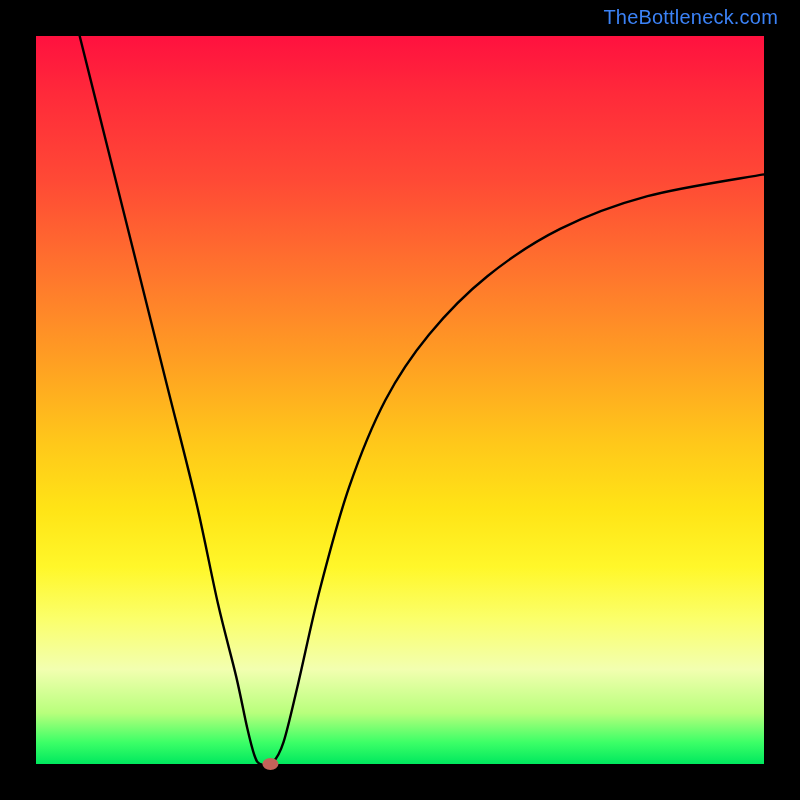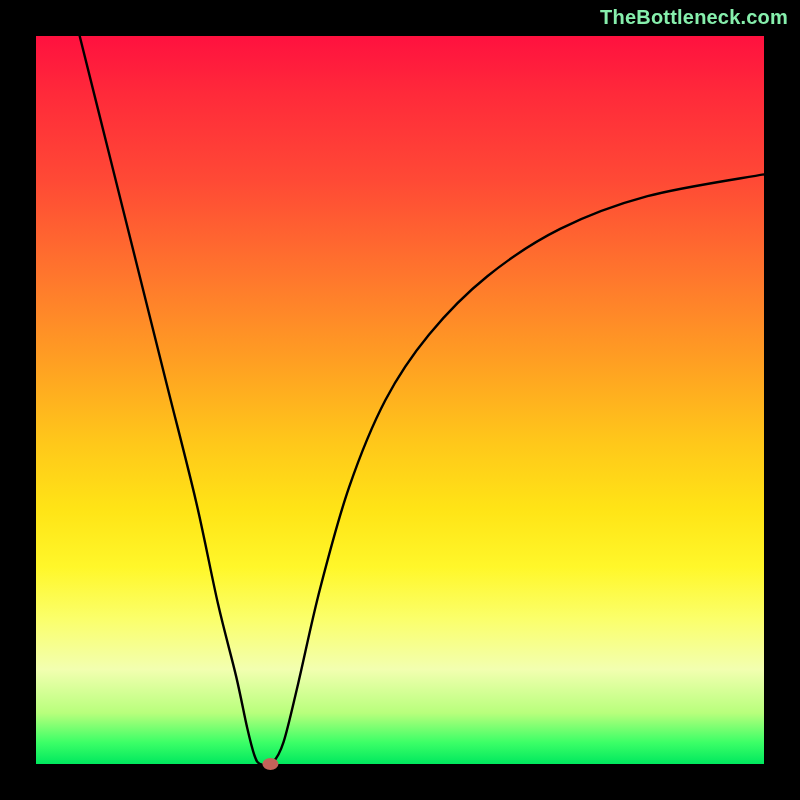--- a/index.html
+++ b/index.html
@@ -37,24 +37,24 @@
       #fbff6a 80%,
       #f2ffb0 87%,
       #b8ff7c 93%,
       #3dff67 97%,
       #00e85e 100%
     );
   }
   .attribution {
     position: absolute;
     top: 6px;
-    right: 12px;
-    color: #86efac;
+    right: 22px;
+    color: #3b82f6;
     font-size: 20px;
-    font-weight: 700;
+    font-weight: 400;
     letter-spacing: 0.2px;
     user-select: none;
   }
   svg.curve {
     position: absolute;
     left: 0;
     top: 0;
     width: 728px;
     height: 728px;
     overflow: visible;

